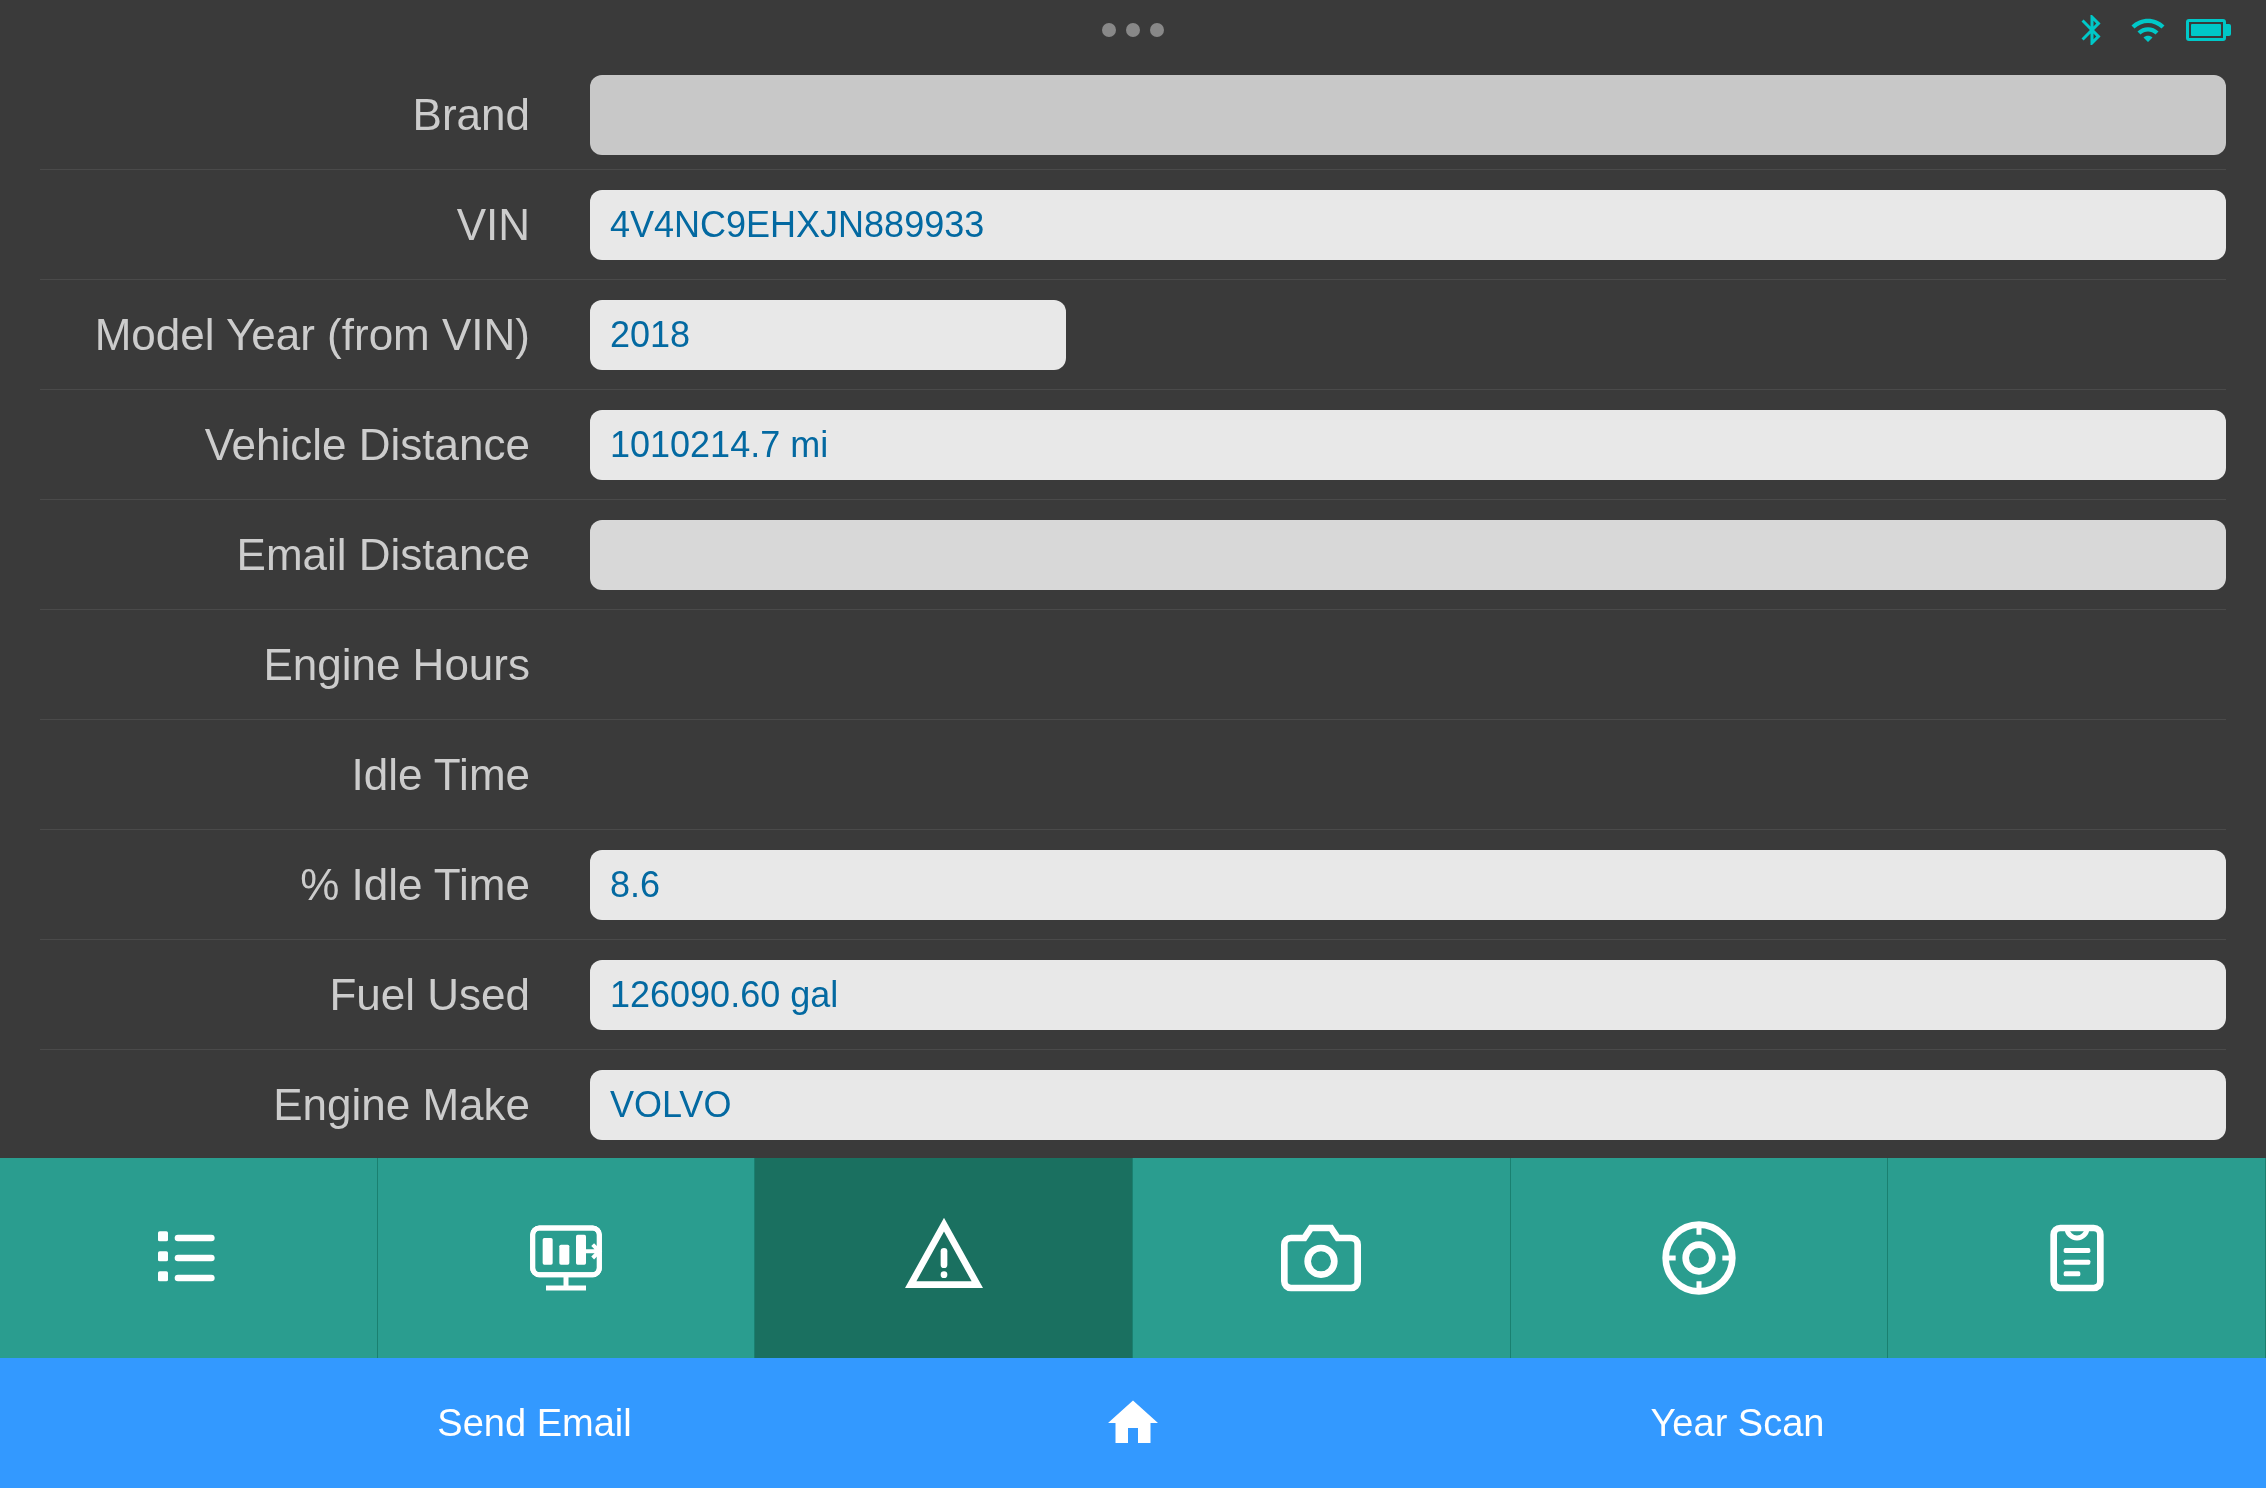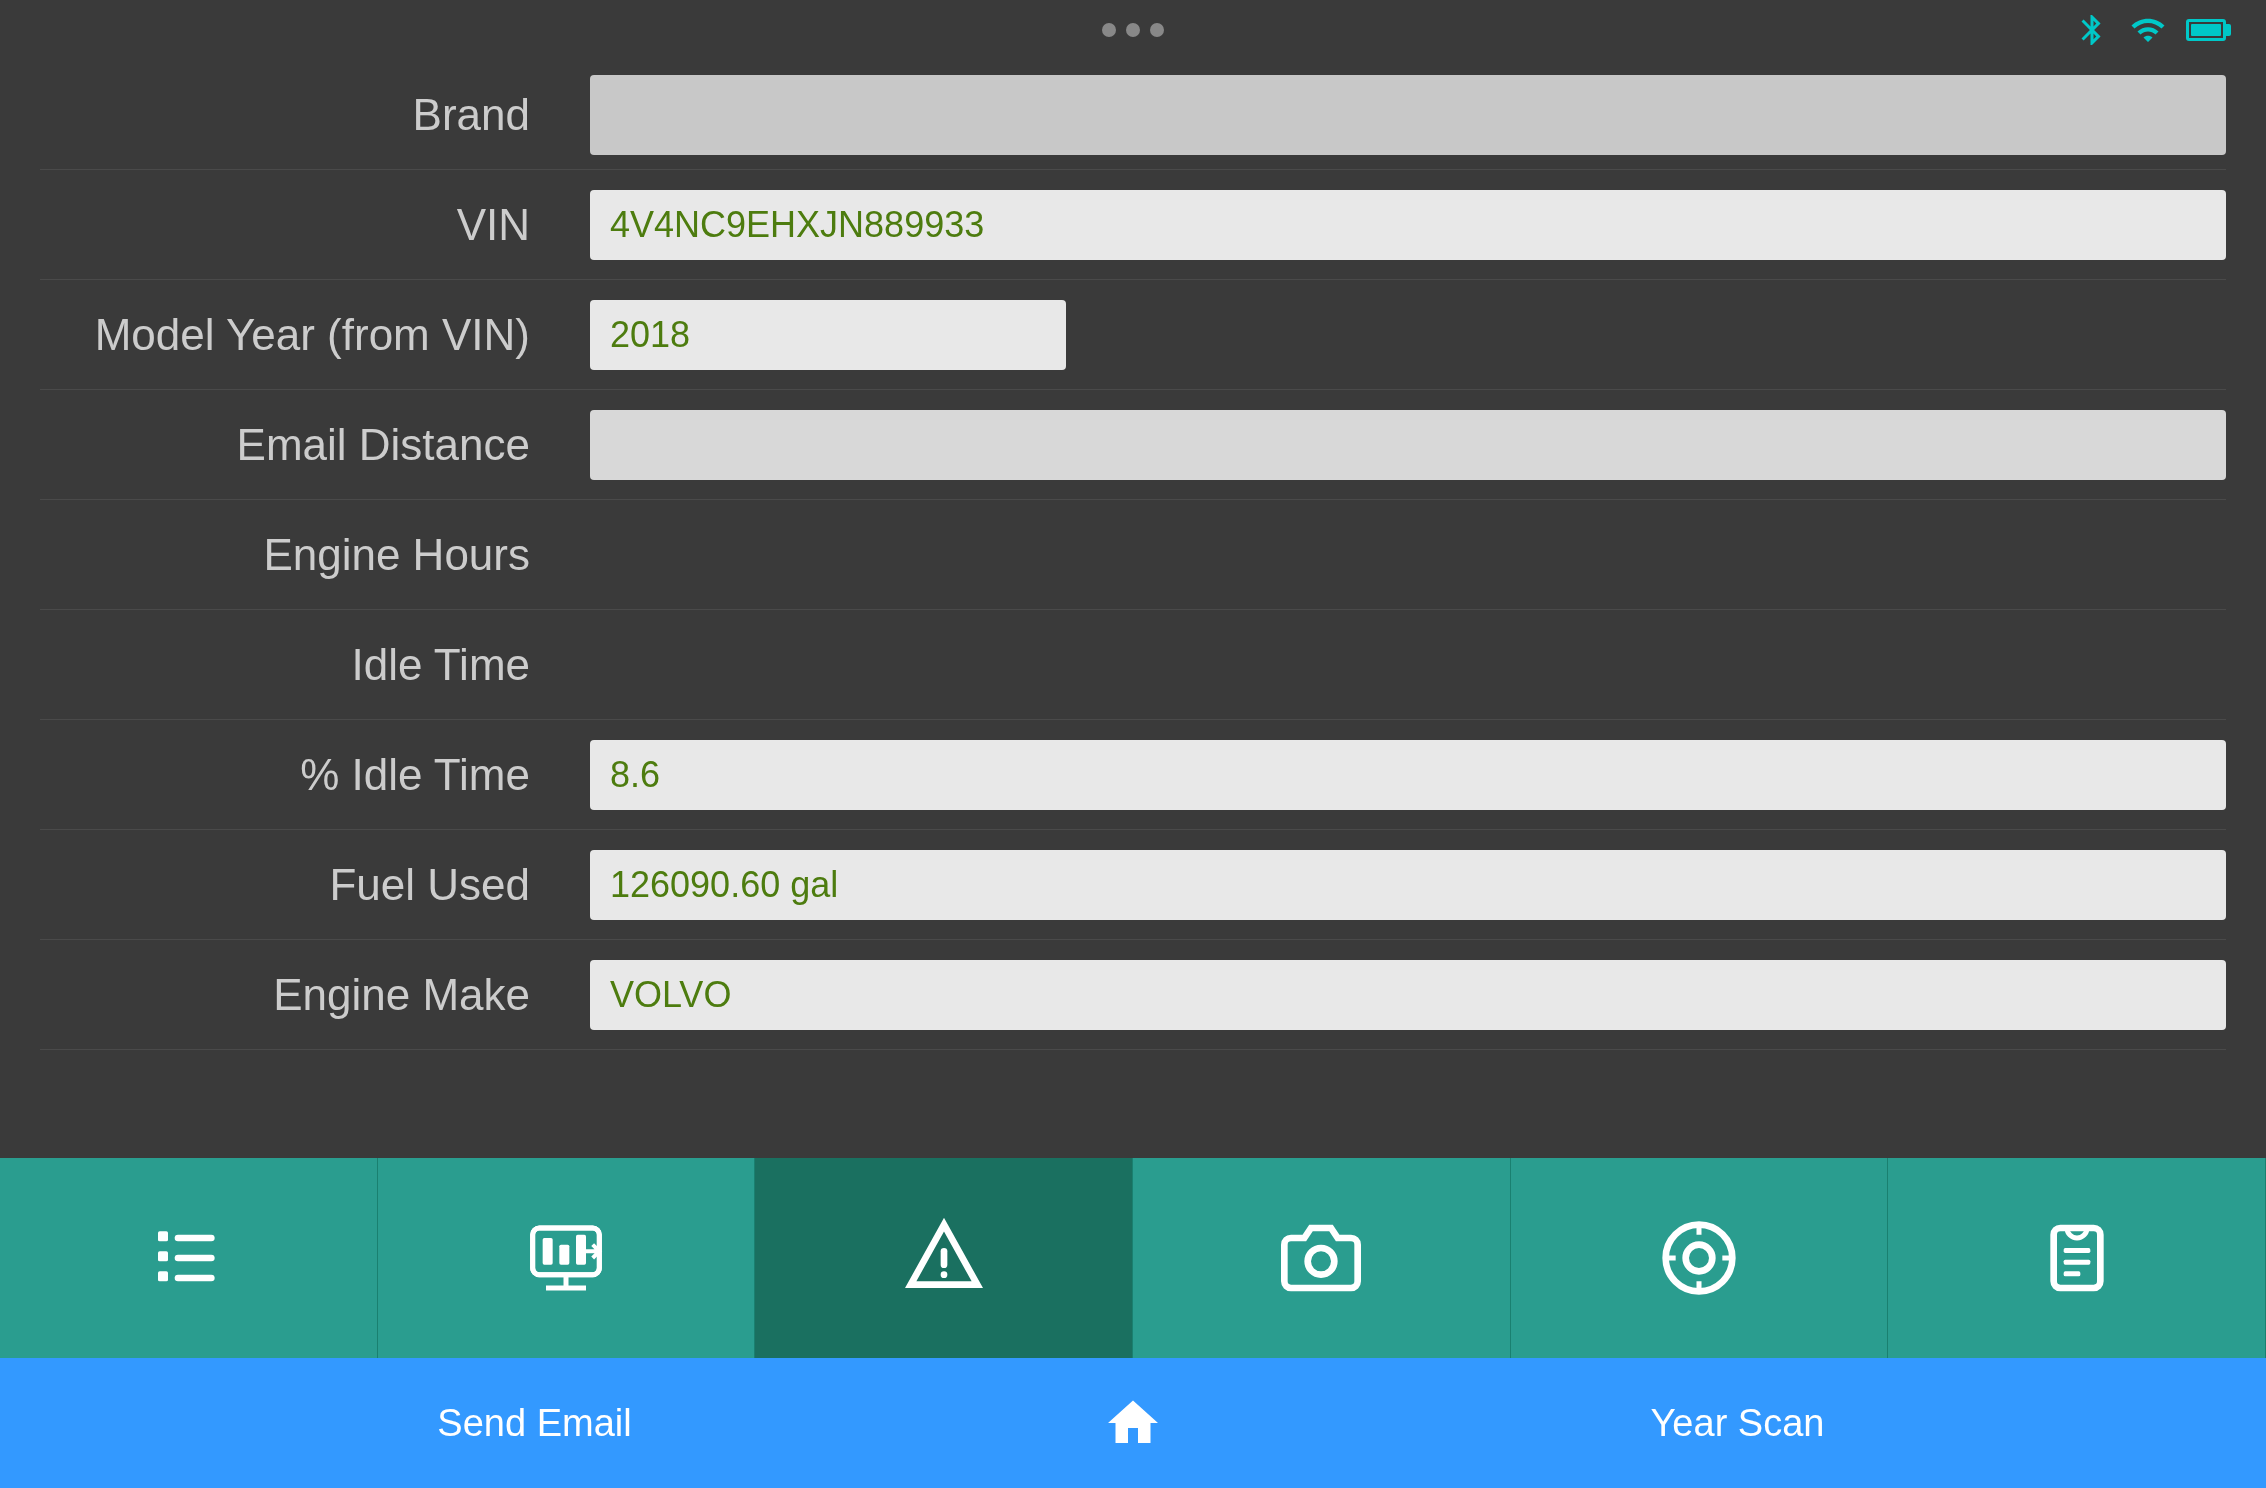--- a/index.html
+++ b/index.html
@@ -92,27 +92,27 @@
       min-width: 550px;
       text-align: right;
       padding-right: 60px;
       color: #cccccc;
       font-size: 44px;
       font-weight: 400;
     }
     .form-value {
       flex: 1;
       background-color: #e8e8e8;
-      border-radius: 4px;
+      border-radius: 12px;
       height: 70px;
       display: flex;
       align-items: center;
       padding: 0 20px;
       font-size: 36px;
-      color: #4d7c0f;
+      color: #0369a1;
     }
     .form-value.empty {
       background-color: #d8d8d8;
     }
     .form-value.brand-field {
       background-color: #c8c8c8;
       height: 80px;
     }
 
     
@@ -217,20 +217,24 @@
   <div class="form-row">
     <div class="form-label">VIN</div>
     <div class="form-value">4V4NC9EHXJN889933</div>
   </div>
 
   <div class="form-row">
     <div class="form-label">Model Year (from VIN)</div>
     <div class="form-value partial">2018</div>
   </div>
 
+  <div class="form-row">
+    <div class="form-label">Vehicle Distance</div>
+    <div class="form-value">1010214.7 mi</div>
+  </div>
 
   <div class="form-row">
     <div class="form-label">Email Distance</div>
     <div class="form-value empty"></div>
   </div>
 
   <div class="form-row">
     <div class="form-label">Engine Hours</div>
   </div>
 

